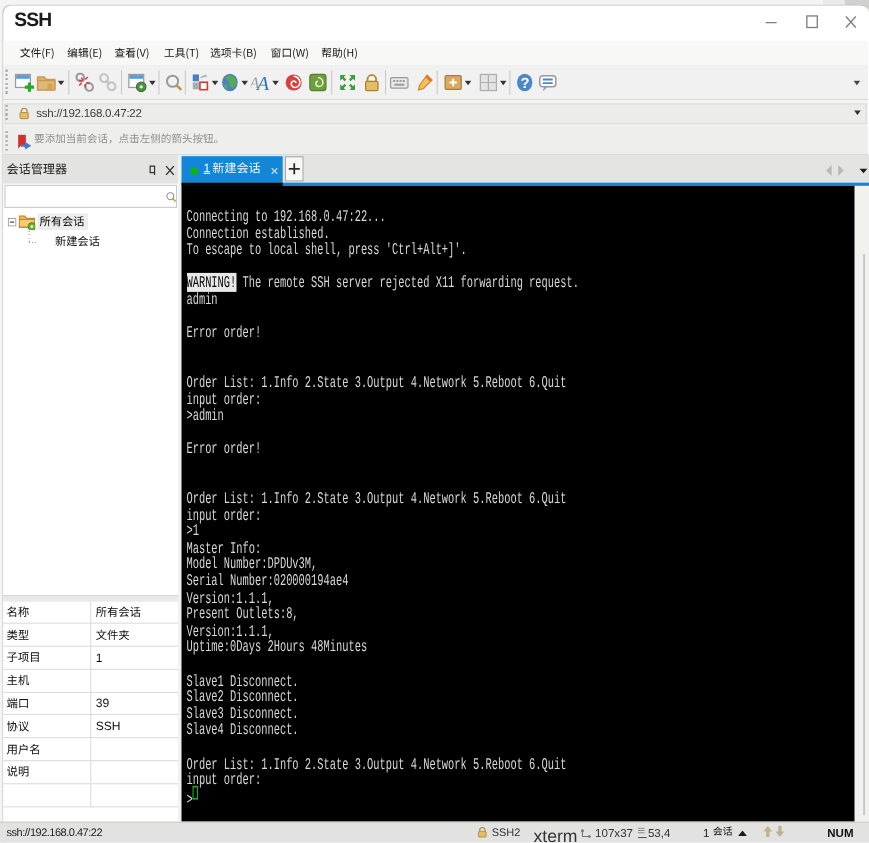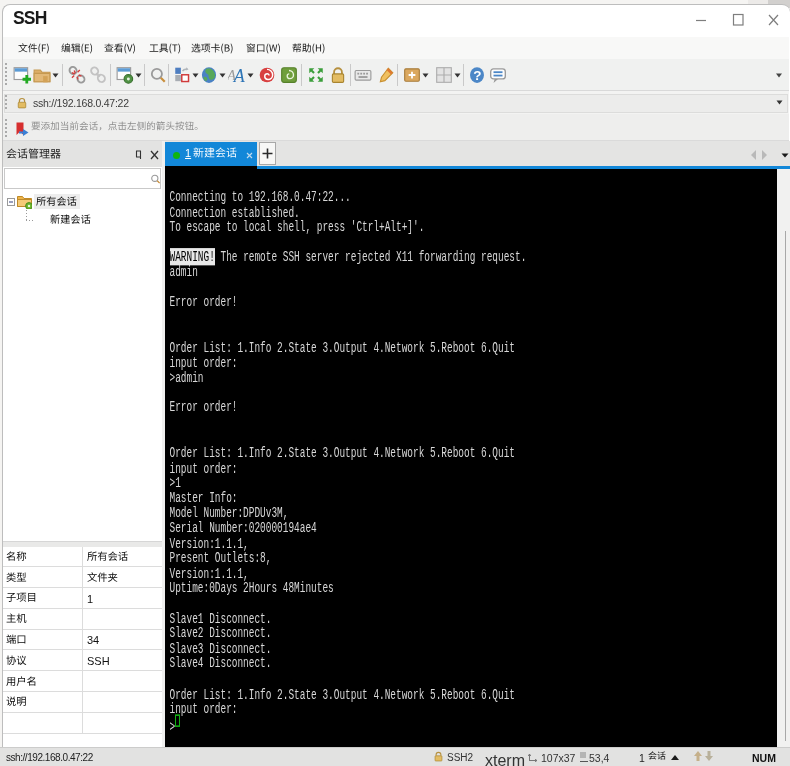--- a/index.html
+++ b/index.html
@@ -359,21 +359,21 @@
         <path transform="translate(10.30,9.06) scale(0.010300,-0.010300)" fill="#111" d="M498.0 783.0V462.0C498.0 307.0 484.0 108.0 349.0 -32.0C366.0 -41.0 395.0 -66.0 406.0 -80.0C550.0 68.0 571.0 295.0 571.0 462.0V712.0H759.0V68.0C759.0 -18.0 765.0 -36.0 782.0 -51.0C797.0 -64.0 819.0 -70.0 839.0 -70.0C852.0 -70.0 875.0 -70.0 890.0 -70.0C911.0 -70.0 929.0 -66.0 943.0 -56.0C958.0 -46.0 966.0 -29.0 971.0 0.0C975.0 25.0 979.0 99.0 979.0 156.0C960.0 162.0 937.0 174.0 922.0 188.0C921.0 121.0 920.0 68.0 917.0 45.0C916.0 22.0 913.0 13.0 907.0 7.0C903.0 2.0 895.0 0.0 887.0 0.0C877.0 0.0 865.0 0.0 858.0 0.0C850.0 0.0 845.0 2.0 840.0 6.0C835.0 10.0 833.0 29.0 833.0 62.0V783.0ZM218.0 840.0V626.0H52.0V554.0H208.0C172.0 415.0 99.0 259.0 28.0 175.0C40.0 157.0 59.0 127.0 67.0 107.0C123.0 176.0 177.0 289.0 218.0 406.0V-79.0H291.0V380.0C330.0 330.0 377.0 268.0 397.0 234.0L444.0 296.0C421.0 322.0 326.0 429.0 291.0 464.0V554.0H439.0V626.0H291.0V840.0Z"></path>
       </svg>
     </div>
 <div class="abs" style="left:3px;top:629.7px;width:159px;height:20.8px;border-bottom:1px solid #dcdcdc"></div>
 <div style="position:absolute;left:6px;top:633.9000000000001px;">
       <svg width="20.6" height="12.9" viewBox="0 0 20.6 12.9" style="display:block">
         <path transform="translate(0.00,9.06) scale(0.010300,-0.010300)" fill="#111" d="M50.0 652.0V582.0H387.0V652.0ZM82.0 524.0C104.0 411.0 122.0 264.0 126.0 165.0L186.0 176.0C182.0 275.0 163.0 420.0 140.0 534.0ZM150.0 810.0C175.0 764.0 204.0 701.0 216.0 661.0L283.0 684.0C270.0 724.0 241.0 784.0 214.0 830.0ZM407.0 320.0V-79.0H475.0V255.0H563.0V-70.0H623.0V255.0H715.0V-68.0H775.0V255.0H868.0V-10.0C868.0 -19.0 865.0 -22.0 856.0 -22.0C848.0 -23.0 823.0 -23.0 795.0 -22.0C803.0 -39.0 813.0 -64.0 816.0 -82.0C861.0 -82.0 888.0 -81.0 909.0 -70.0C930.0 -60.0 934.0 -43.0 934.0 -11.0V320.0H676.0L704.0 411.0H957.0V479.0H376.0V411.0H620.0C615.0 381.0 608.0 348.0 602.0 320.0ZM419.0 790.0V552.0H922.0V790.0H850.0V618.0H699.0V838.0H627.0V618.0H489.0V790.0ZM290.0 543.0C278.0 422.0 254.0 246.0 230.0 137.0C160.0 120.0 94.0 105.0 44.0 95.0L61.0 20.0C155.0 44.0 276.0 75.0 394.0 105.0L385.0 175.0L289.0 151.0C313.0 258.0 338.0 412.0 355.0 531.0Z"></path>
         <path transform="translate(10.30,9.06) scale(0.010300,-0.010300)" fill="#111" d="M127.0 735.0V-55.0H205.0V30.0H796.0V-51.0H876.0V735.0ZM205.0 107.0V660.0H796.0V107.0Z"></path>
       </svg>
     </div>
-<div class="abs" style="left:87px;top:634.2px;font-size:11px;color:#111">34</div>
+<div class="abs" style="left:87px;top:634.2px;font-size:11px;color:#111">39</div>
 <div class="abs" style="left:3px;top:650.5px;width:159px;height:20.8px;border-bottom:1px solid #dcdcdc"></div>
 <div style="position:absolute;left:6px;top:654.7px;">
       <svg width="20.6" height="12.9" viewBox="0 0 20.6 12.9" style="display:block">
         <path transform="translate(0.00,9.06) scale(0.010300,-0.010300)" fill="#111" d="M386.0 474.0C368.0 379.0 335.0 284.0 291.0 220.0C307.0 211.0 336.0 191.0 348.0 181.0C393.0 250.0 432.0 355.0 454.0 461.0ZM838.0 458.0C866.0 366.0 894.0 244.0 902.0 172.0L972.0 190.0C961.0 260.0 931.0 379.0 902.0 471.0ZM160.0 840.0V606.0H47.0V536.0H160.0V-79.0H233.0V536.0H340.0V606.0H233.0V840.0ZM549.0 831.0V652.0V650.0H371.0V577.0H548.0C542.0 384.0 501.0 151.0 280.0 -30.0C298.0 -42.0 325.0 -65.0 338.0 -81.0C571.0 114.0 614.0 367.0 620.0 577.0H759.0C749.0 189.0 739.0 47.0 712.0 15.0C702.0 2.0 692.0 0.0 673.0 0.0C652.0 0.0 600.0 0.0 542.0 5.0C556.0 -15.0 563.0 -46.0 565.0 -68.0C618.0 -71.0 672.0 -72.0 703.0 -68.0C736.0 -65.0 757.0 -56.0 777.0 -29.0C811.0 16.0 821.0 165.0 831.0 612.0C831.0 622.0 832.0 650.0 832.0 650.0H621.0V652.0V831.0Z"></path>
         <path transform="translate(10.30,9.06) scale(0.010300,-0.010300)" fill="#111" d="M542.0 793.0C582.0 726.0 624.0 637.0 640.0 582.0L708.0 613.0C692.0 668.0 647.0 754.0 605.0 820.0ZM113.0 771.0C158.0 724.0 212.0 658.0 238.0 616.0L295.0 663.0C269.0 704.0 213.0 766.0 167.0 812.0ZM832.0 778.0C799.0 570.0 747.0 383.0 640.0 233.0C539.0 373.0 478.0 554.0 442.0 766.0L371.0 754.0C414.0 517.0 479.0 320.0 589.0 170.0C519.0 91.0 428.0 25.0 311.0 -25.0C325.0 -41.0 346.0 -69.0 356.0 -87.0C472.0 -35.0 564.0 33.0 637.0 112.0C712.0 28.0 806.0 -37.0 922.0 -83.0C934.0 -63.0 958.0 -33.0 976.0 -18.0C858.0 24.0 764.0 89.0 688.0 173.0C809.0 335.0 869.0 538.0 909.0 766.0ZM46.0 527.0V454.0H187.0V101.0C187.0 49.0 160.0 15.0 144.0 -1.0C157.0 -12.0 179.0 -38.0 187.0 -54.0C203.0 -34.0 229.0 -14.0 405.0 111.0C397.0 126.0 386.0 155.0 380.0 175.0L260.0 92.0V527.0Z"></path>
       </svg>
     </div>
 <div class="abs" style="left:87px;top:655.0px;font-size:11px;color:#111">SSH</div>
 <div class="abs" style="left:3px;top:671.3px;width:159px;height:20.8px;border-bottom:1px solid #dcdcdc"></div>
 <div style="position:absolute;left:6px;top:675.5px;">

